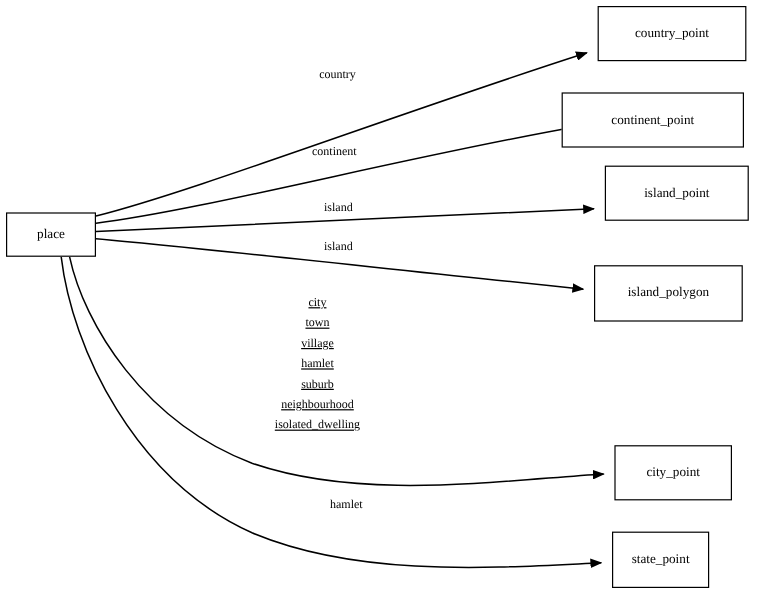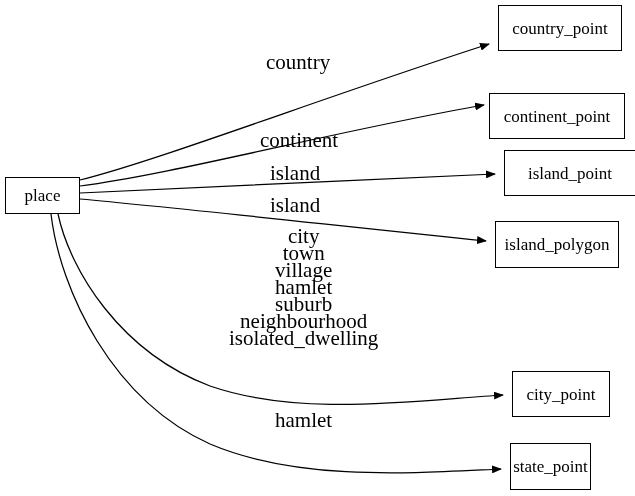--- a/index.html
+++ b/index.html
@@ -24,30 +24,30 @@
   }
   .node-box {
     position: absolute;
     box-sizing: border-box;
     border: 1.3px solid #000000;
     background: #ffffff;
     display: flex;
     align-items: center;
     justify-content: center;
     font-family: "Liberation Serif", "DejaVu Serif", serif;
-    font-size: 17px;
+    font-size: 11px;
     line-height: 1;
     color: #000000;
     white-space: nowrap;
     z-index: 3;
   }
   .edge-label {
     position: absolute;
     font-family: "Liberation Serif", "DejaVu Serif", serif;
-    font-size: 21px;
+    font-size: 10px;
     line-height: 17px;
     color: #000000;
     white-space: pre;
     text-align: center;
     z-index: 2;
     background: transparent;
   }
 </style>
 </head>
 <body>
@@ -65,32 +65,32 @@
       <path d="M 80,199 C 180,208 340,226 486,241" fill="none" stroke="#000000" stroke-width="1.25" marker-end="url(#arrowhead)"></path>
       <path d="M 58,214 C 70,270 120,352 210,386 C 300,417 410,401 503,395" fill="none" stroke="#000000" stroke-width="1.25" marker-end="url(#arrowhead)"></path>
       <path d="M 51,214 C 60,290 112,400 210,444 C 300,482 415,473 501,469" fill="none" stroke="#000000" stroke-width="1.25" marker-end="url(#arrowhead)"></path>
     </g>
 </svg>
 
 <div class="node-box" id="node-source" style="left: 5px; top: 177px; width: 75px; height: 37px; font-family: Liberation Serif, serif;">place</div>
 
 <div id="target-node-layer">
     <div class="node-box" style="left: 498px; top: 5px; width: 124px; height: 46px;">country_point</div>
-    <div class="node-box" style="left: 489px; top: 77px; width: 136px; height: 46px; margin-top: 16px;">continent_point</div>
-    <div class="node-box" style="left: 504px; top: 150px; width: 132px; height: 46px;">island_point</div>
+    <div class="node-box" style="left: 468px; top: 77px; width: 152px; height: 46px;">continent_point</div>
+    <div class="node-box" style="left: 504px; top: 138px; width: 120px; height: 46px;">island_point</div>
     <div class="node-box" style="left: 495px; top: 221px; width: 124px; height: 47px;">island_polygon</div>
     <div class="node-box" style="left: 512px; top: 371px; width: 98px; height: 46px;">city_point</div>
     <div class="node-box" style="left: 510px; top: 443px; width: 81px; height: 47px;">state_point</div>
   </div>
 <div id="edge-label-layer">
     <div class="edge-label" style="left: 266px; top: 54px;">country</div>
-    <div class="edge-label" style="left: 260px; top: 132px;">continent</div>
+    <div class="edge-label" style="left: 260px; top: 118px;">continent</div>
     <div class="edge-label" style="left: 270px; top: 165px;">island</div>
     <div class="edge-label" style="left: 270px; top: 197px;">island</div>
-    <div class="edge-label" style="left: 229px; top: 228px;">city
+    <div class="edge-label" style="left: 229px; top: 244px; text-decoration: underline;">city
 town
 village
 hamlet
 suburb
 neighbourhood
 isolated_dwelling</div>
     <div class="edge-label" style="left: 275px; top: 412px;">hamlet</div>
   </div>
 
 </body></html>

